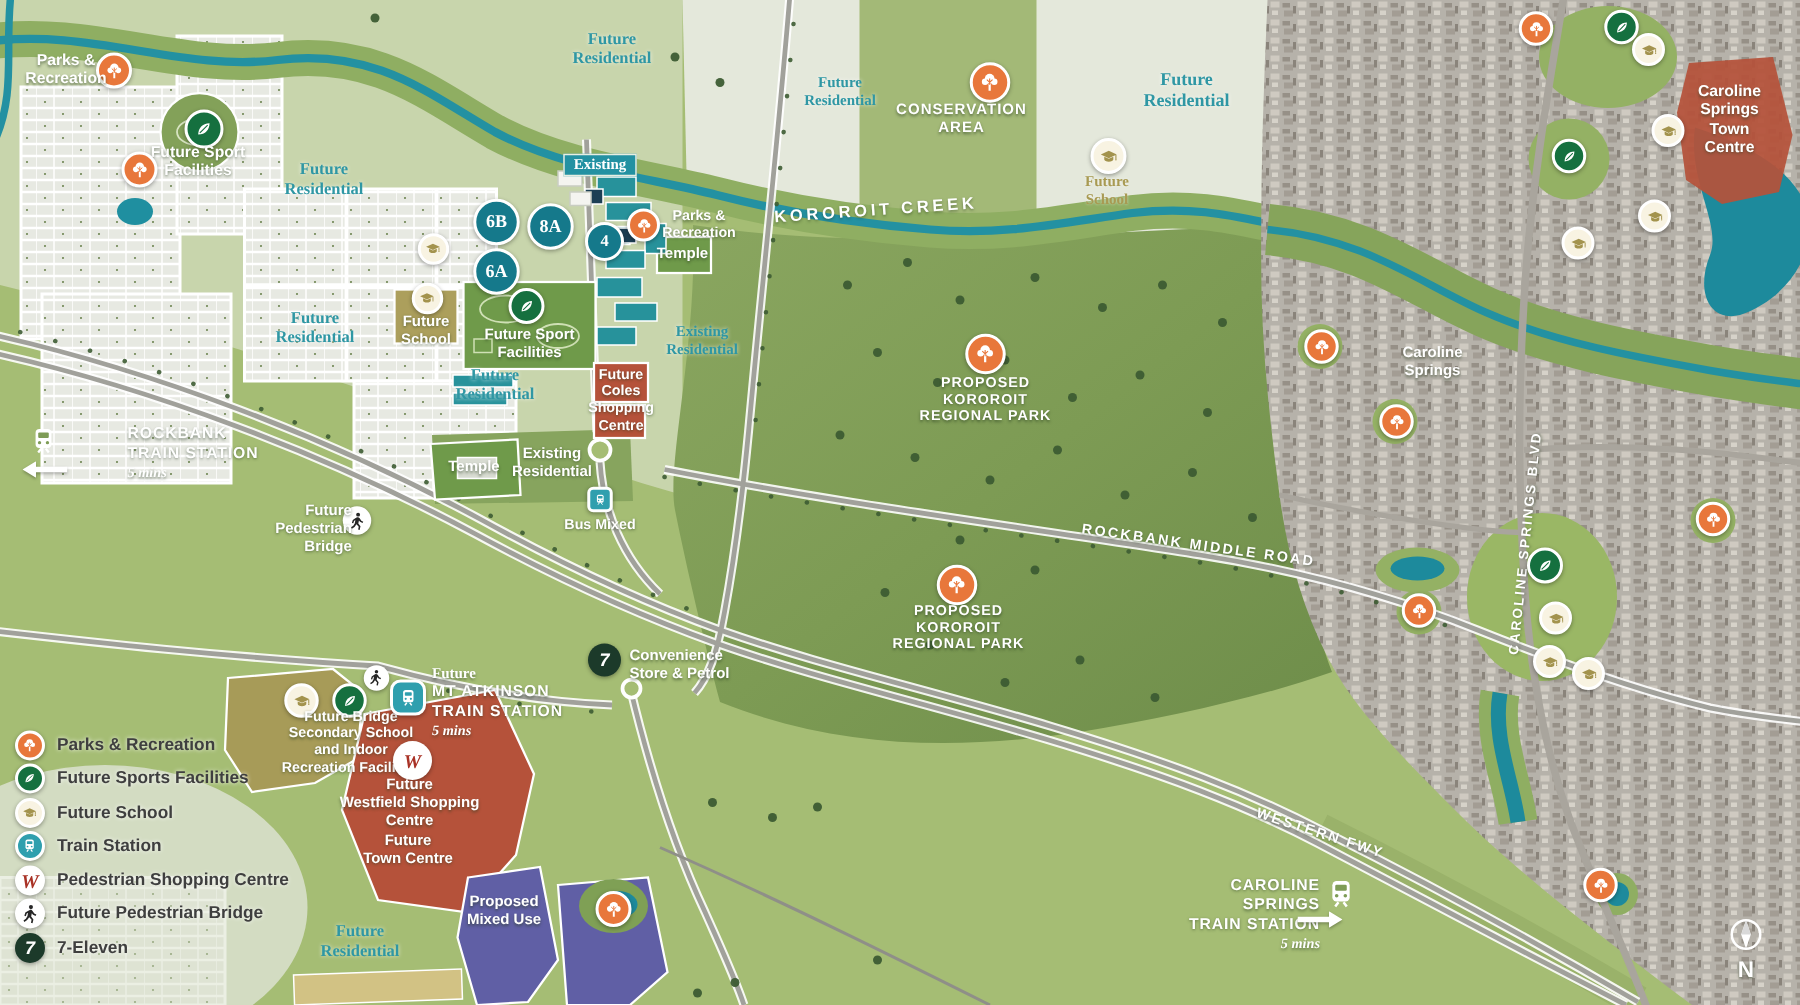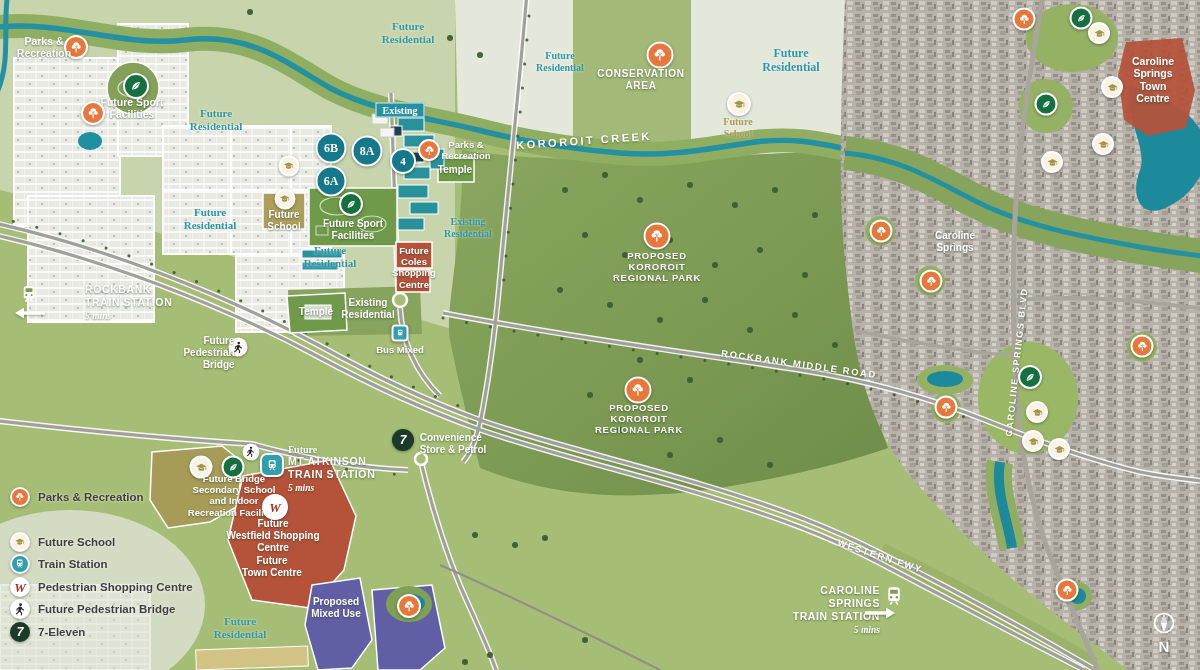--- a/index.html
+++ b/index.html
@@ -593,20 +593,28 @@
     </span>
 
   <div class="leg" style="top:486px;">
     <span class="ic tree">
         <svg viewBox="0 0 20 20">
           <use href="#s-tree"></use>
         </svg>
       </span>
     <span class="leg-t">Parks &amp; Recreation</span>
   </div>
+  <div class="leg" style="top:508px;">
+    <span class="ic leaf">
+        <svg viewBox="0 0 20 20">
+          <use href="#s-leaf"></use>
+        </svg>
+      </span>
+    <span class="leg-t">Future Sports Facilities</span>
+  </div>
   <div class="leg" style="top:531px;">
     <span class="ic school">
         <svg viewBox="0 0 20 20">
           <use href="#s-cap"></use>
         </svg>
       </span>
     <span class="leg-t">Future School</span>
   </div>
   <div class="leg" style="top:553px;">
     <span class="ic train">

